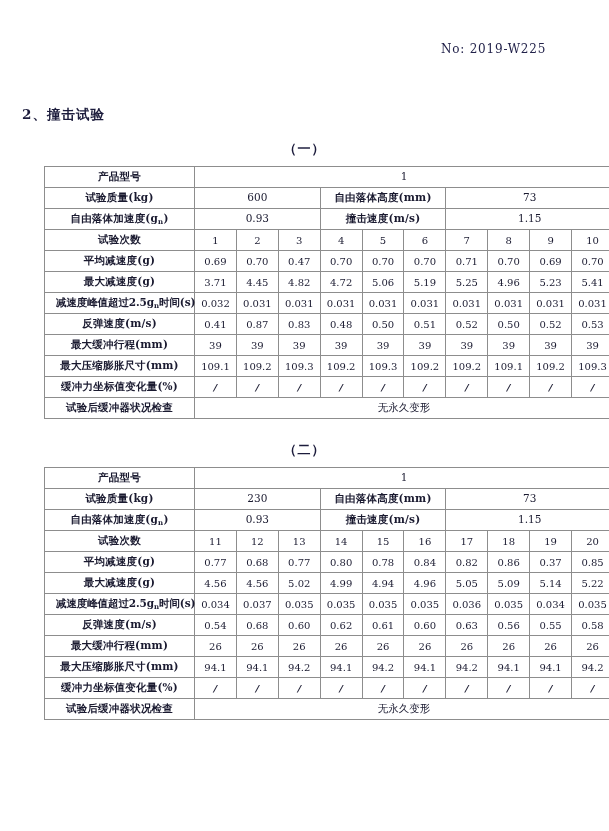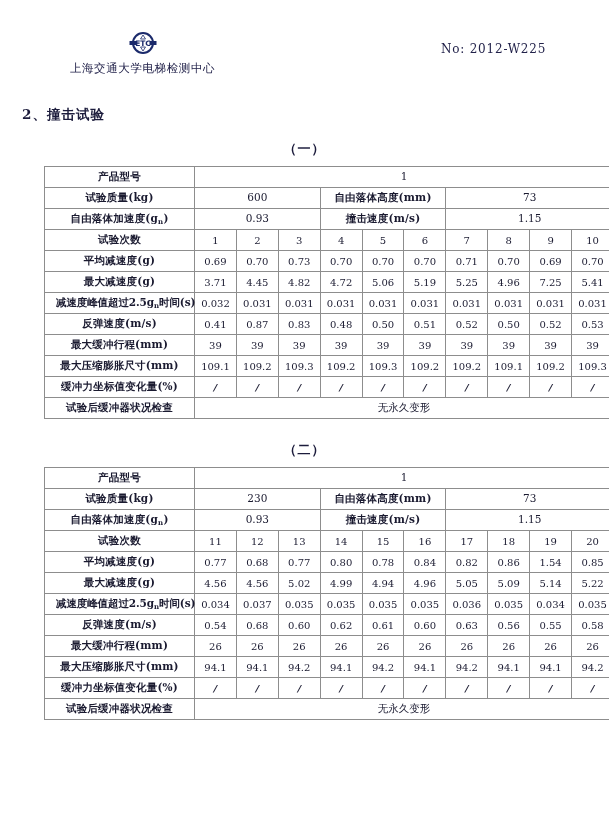--- a/index.html
+++ b/index.html
@@ -143,35 +143,24 @@
   .col-lbl { width: 150px; }
   .col-d { width: 41.9px; }
 </style>
 </head>
 <body>
 
 <div class="page">
 
   <div class="header">
 
-    <div class="brand">
-      <svg class="logo" viewBox="0 0 60 60">
-        <circle cx="30" cy="30" r="20" fill="none" stroke="#1b2a6b" stroke-width="4"></circle>
-        <rect x="3" y="26" width="14" height="8" fill="#1b2a6b"></rect>
-        <rect x="43" y="26" width="14" height="8" fill="#1b2a6b"></rect>
-        <polygon points="30,14 25,22 35,22" fill="none" stroke="#1b2a6b" stroke-width="1.6"></polygon>
-        <polygon points="25,38 35,38 30,46" fill="none" stroke="#1b2a6b" stroke-width="1.6"></polygon>
-        <text x="30" y="35" text-anchor="middle" font-size="15" font-weight="bold" font-family="DejaVu Sans, sans-serif" fill="#1b2a6b">ETC</text>
-      </svg>
-      <div class="brand-name">上海交通大学电梯检测中心</div>
-    </div>
 
 
     <div class="meta">
-      <div class="meta-line">No: 2012-W225</div>
+      <div class="meta-line">No: 2019-W225</div>
     </div>
   </div>
 
   <div class="section-heading">2、撞击试验</div>
 
   <div class="sub-heading">（一）</div>
 
   <div class="tbl-wrap">
     <table class="report">
       <colgroup>
@@ -214,40 +203,40 @@
           <td class="num">6</td>
           <td class="num">7</td>
           <td class="num">8</td>
           <td class="num">9</td>
           <td class="num">10</td>
         </tr>
         <tr>
           <td class="lbl">平均减速度(g)</td>
           <td class="num">0.69</td>
           <td class="num">0.70</td>
-          <td class="num">0.73</td>
+          <td class="num">0.47</td>
           <td class="num">0.70</td>
           <td class="num">0.70</td>
           <td class="num">0.70</td>
           <td class="num">0.71</td>
           <td class="num">0.70</td>
           <td class="num">0.69</td>
           <td class="num">0.70</td>
         </tr>
         <tr>
           <td class="lbl">最大减速度(g)</td>
           <td class="num">3.71</td>
           <td class="num">4.45</td>
           <td class="num">4.82</td>
           <td class="num">4.72</td>
           <td class="num">5.06</td>
           <td class="num">5.19</td>
           <td class="num">5.25</td>
           <td class="num">4.96</td>
-          <td class="num">7.25</td>
+          <td class="num">5.23</td>
           <td class="num">5.41</td>
         </tr>
         <tr>
           <td class="lbl tight"><span>减速度峰值超过2.5g</span><sub>n</sub><span>时间(s)</span></td>
           <td class="num">0.032</td>
           <td class="num">0.031</td>
           <td class="num">0.031</td>
           <td class="num">0.031</td>
           <td class="num">0.031</td>
           <td class="num">0.031</td>
@@ -366,21 +355,21 @@
         <tr>
           <td class="lbl">平均减速度(g)</td>
           <td class="num">0.77</td>
           <td class="num">0.68</td>
           <td class="num">0.77</td>
           <td class="num">0.80</td>
           <td class="num">0.78</td>
           <td class="num">0.84</td>
           <td class="num">0.82</td>
           <td class="num">0.86</td>
-          <td class="num">1.54</td>
+          <td class="num">0.37</td>
           <td class="num">0.85</td>
         </tr>
         <tr>
           <td class="lbl">最大减速度(g)</td>
           <td class="num">4.56</td>
           <td class="num">4.56</td>
           <td class="num">5.02</td>
           <td class="num">4.99</td>
           <td class="num">4.94</td>
           <td class="num">4.96</td>

